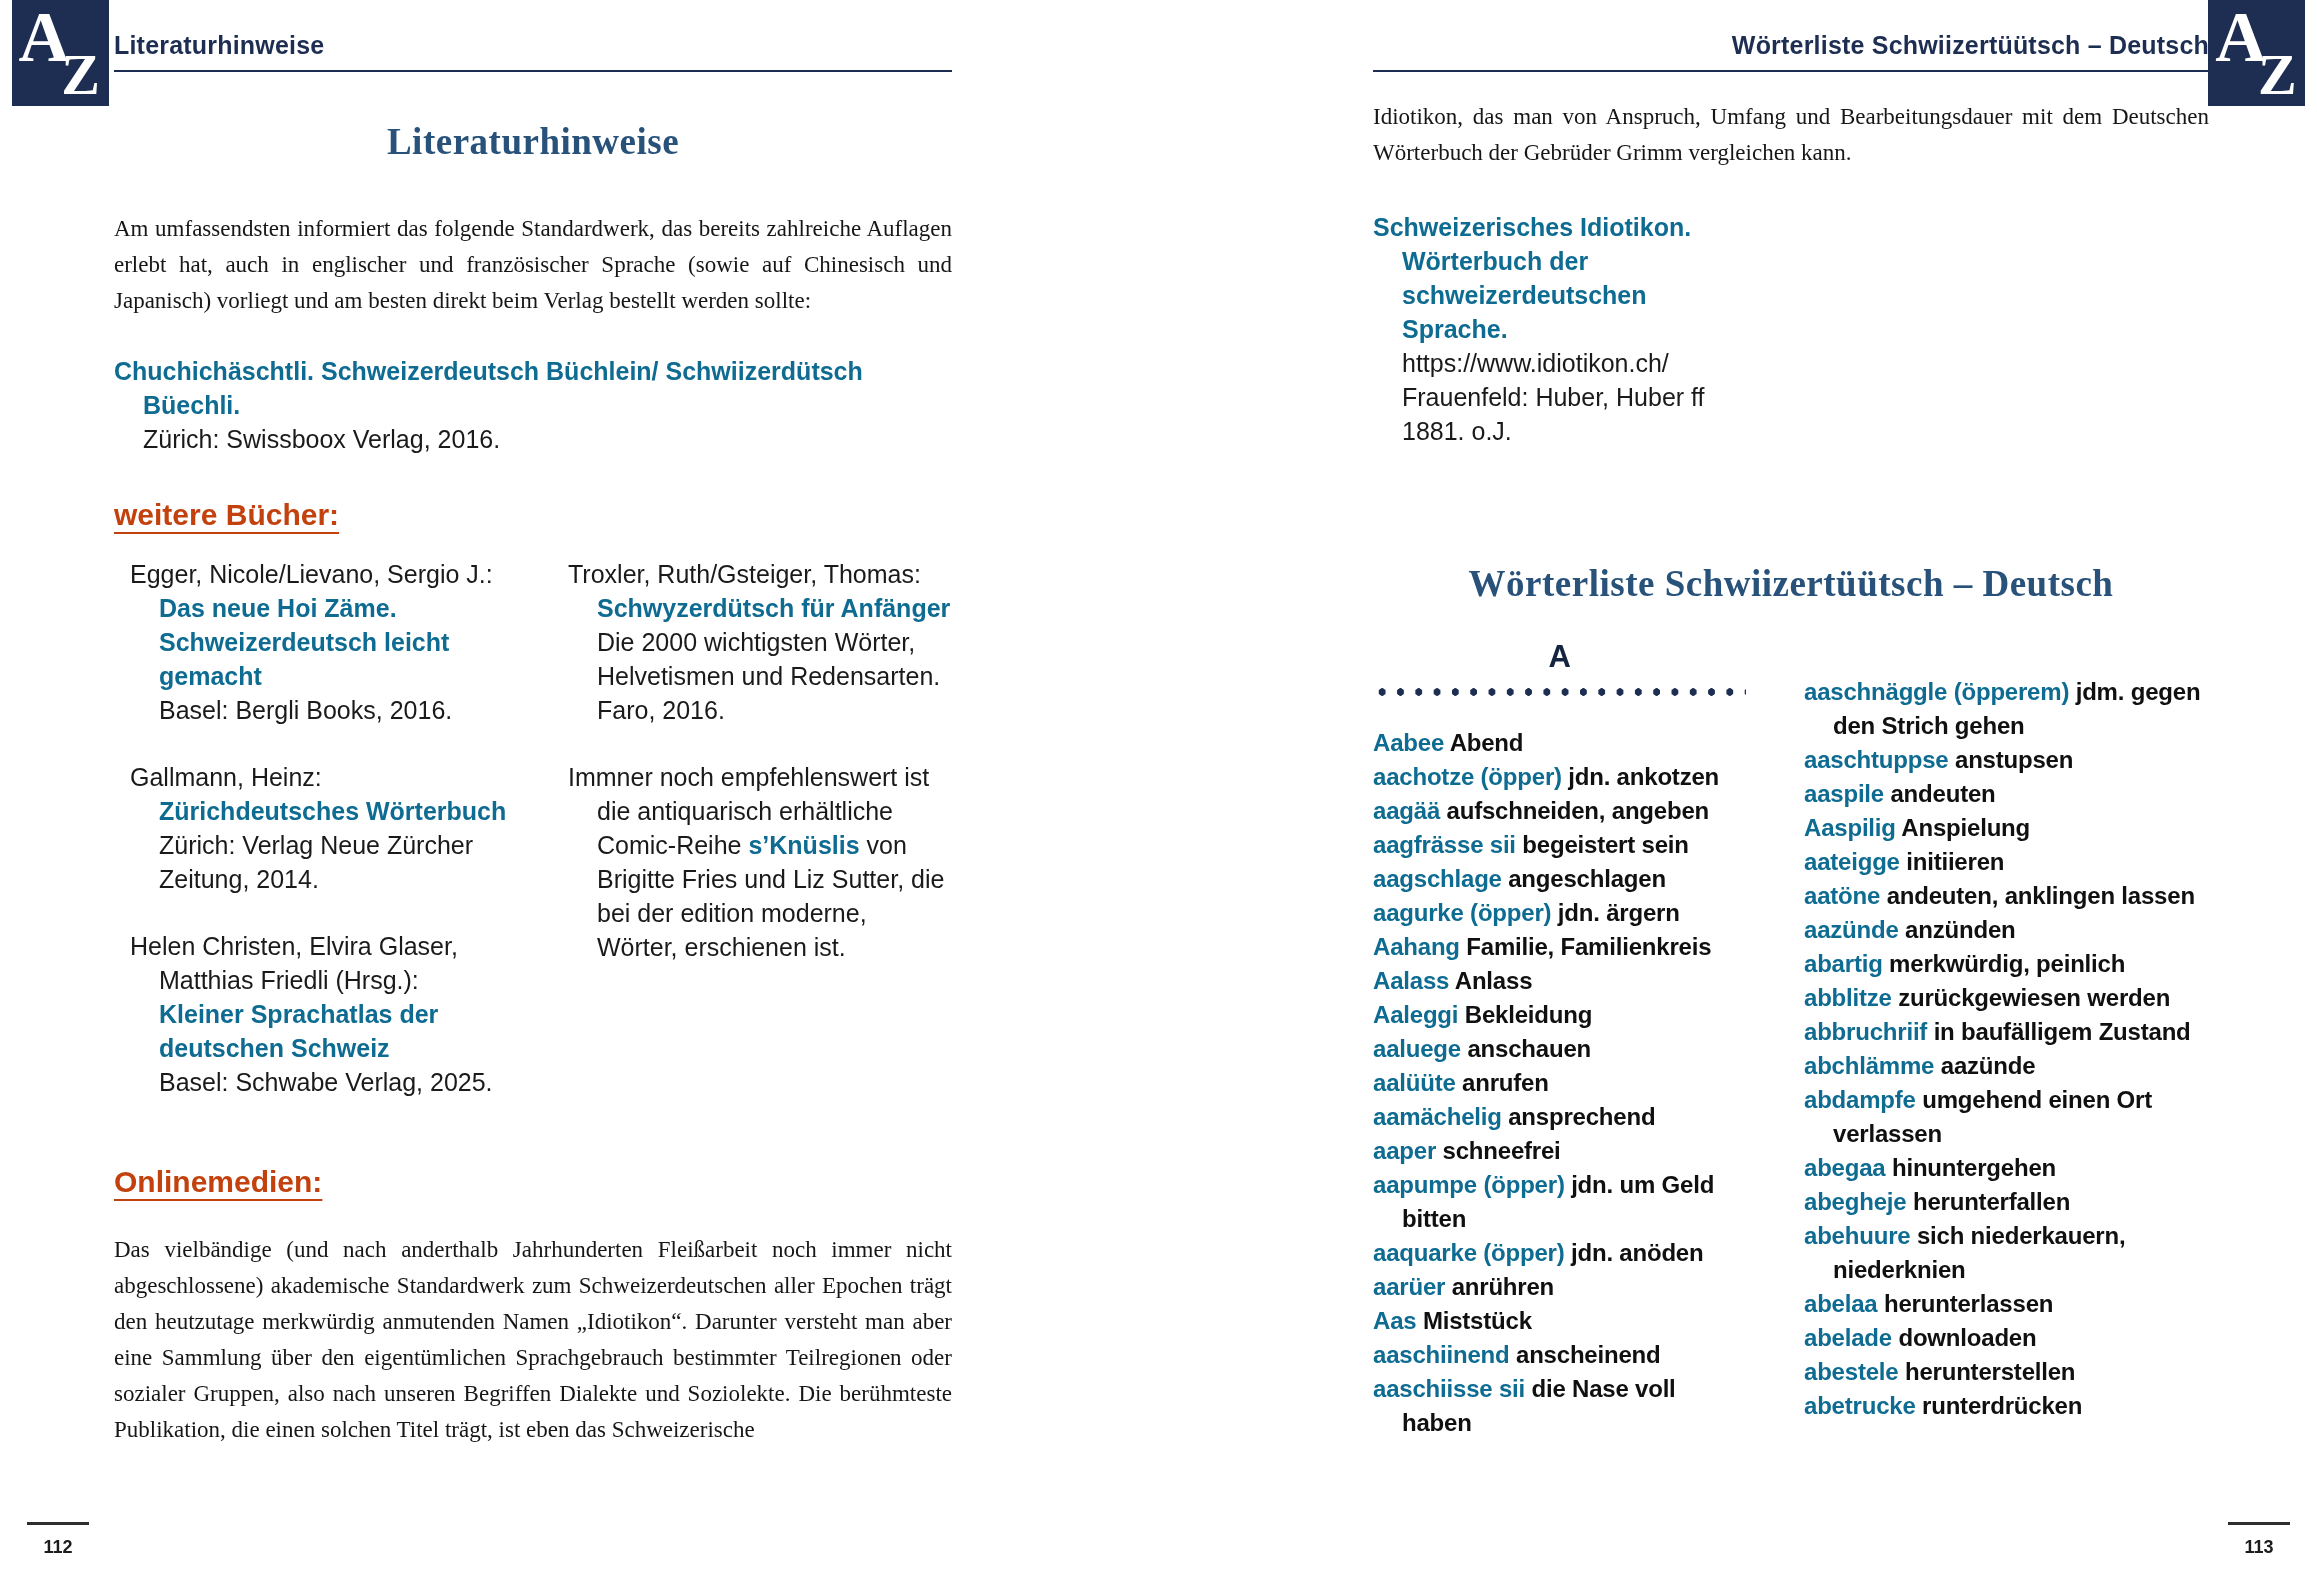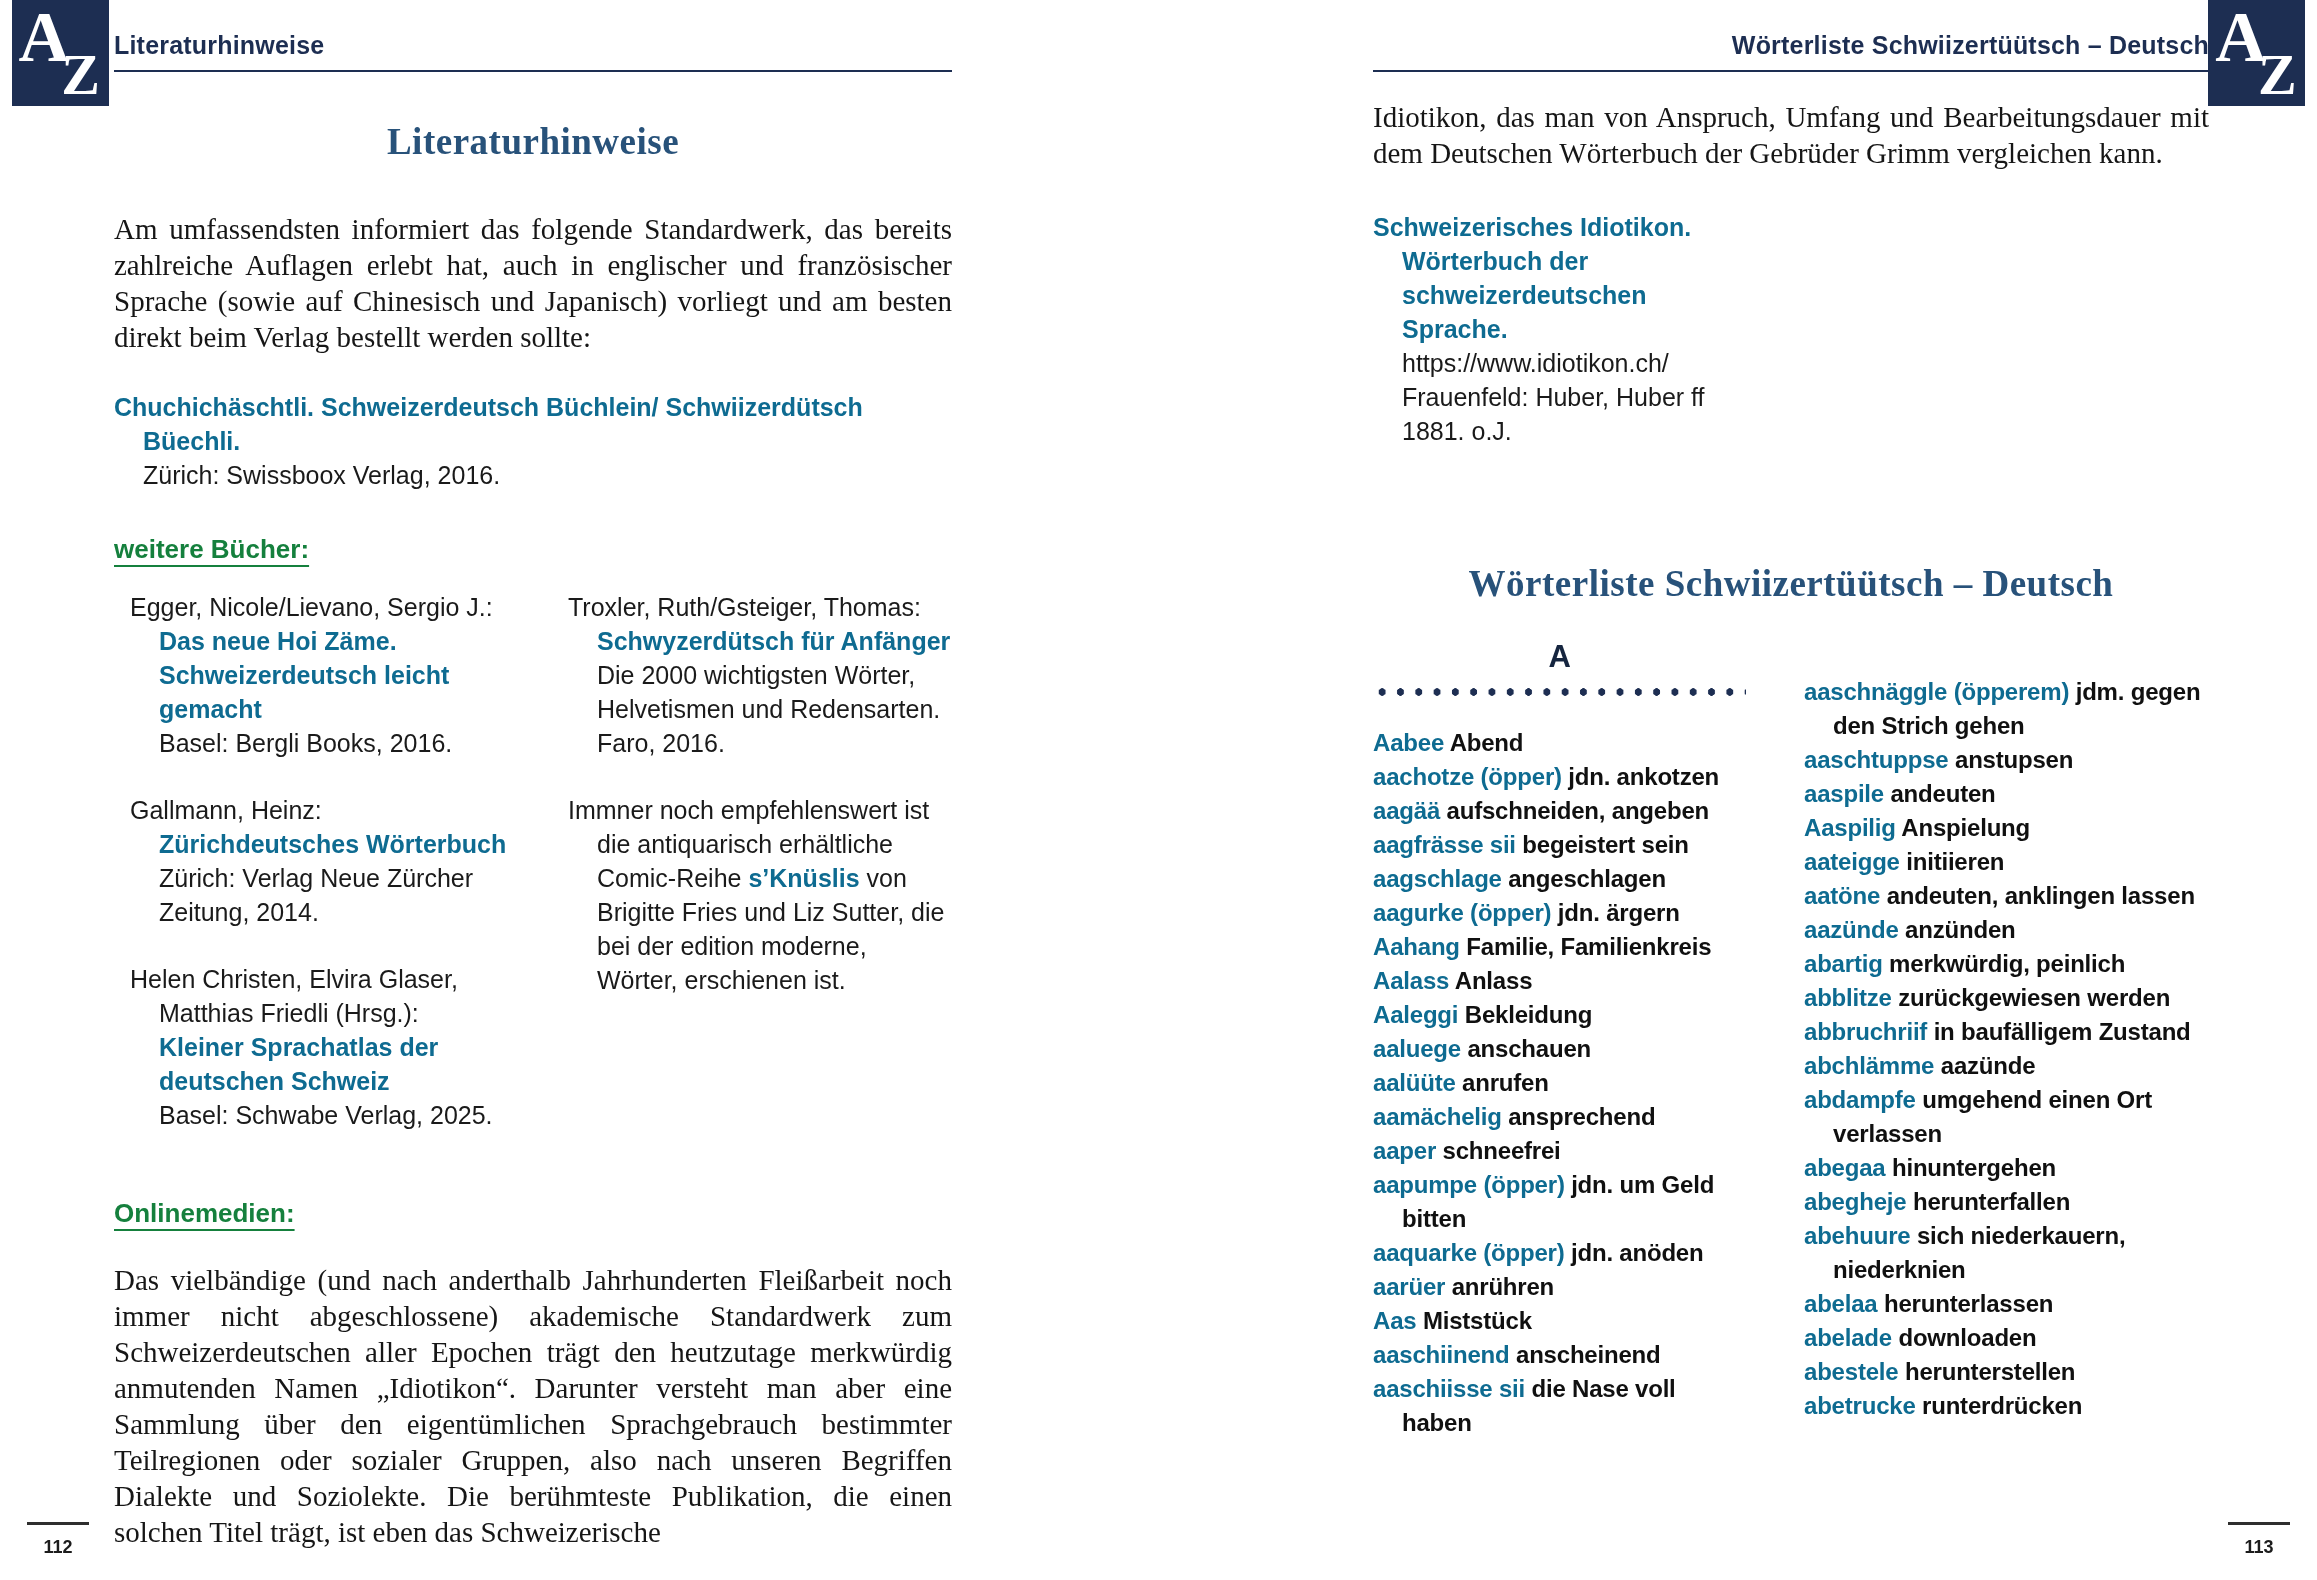--- a/index.html
+++ b/index.html
@@ -28,37 +28,37 @@
   .header-r { text-align:right; }
 
   .big-title {
     font-family:"Liberation Serif", serif; font-size:37px; font-weight:bold;
     color:var(--title-blue,#28527a); text-align:center; letter-spacing:0.5px;
   }
   .title-l { margin-top:48px; }
   .title-r { margin-top:81px; }
 
   .para {
-    font-family:"Liberation Serif", serif; font-size:29px; line-height:36px;
+    font-family:"Liberation Serif", serif; font-size:23px; line-height:36px;
     text-align:justify; color:#161616; hyphens:auto;
   }
   .intro { margin-top:48px; }
   .online-para { margin-top:33px; }
   .cont-para { margin-top:27px; }
 
   .sans { font-size:25px; line-height:34px; }
   .hang { padding-left:29px; text-indent:-29px; }
   .bib-title { color:var(--headword-blue,#0e6b91); font-weight:bold; }
   .bib-authors { display:block; }
   .bib-detail { text-indent:0; }
   .bib-entry { margin-bottom:33px; }
   .featured { margin-top:35px; }
 
   .sub-heading {
-    margin-top:42px; font-size:26px; font-weight:bold; color:#15803d;
+    margin-top:42px; font-size:30px; font-weight:bold; color:#c2410c;
     text-decoration:underline; text-underline-offset:6.8px; text-decoration-thickness:2.4px;
   }
   .online-heading { margin-top:33px; }
 
   .books-grid { display:grid; grid-template-columns:1fr 1fr; column-gap:54px; margin-top:25px;margin-left:16px; }
   .res-grid   { display:grid; grid-template-columns:377px 402px; column-gap:84px; margin-top:39px; }
   .res-grid .bib-detail { overflow-wrap:anywhere; }
   .bib-title { overflow-wrap:anywhere; }
 
   

